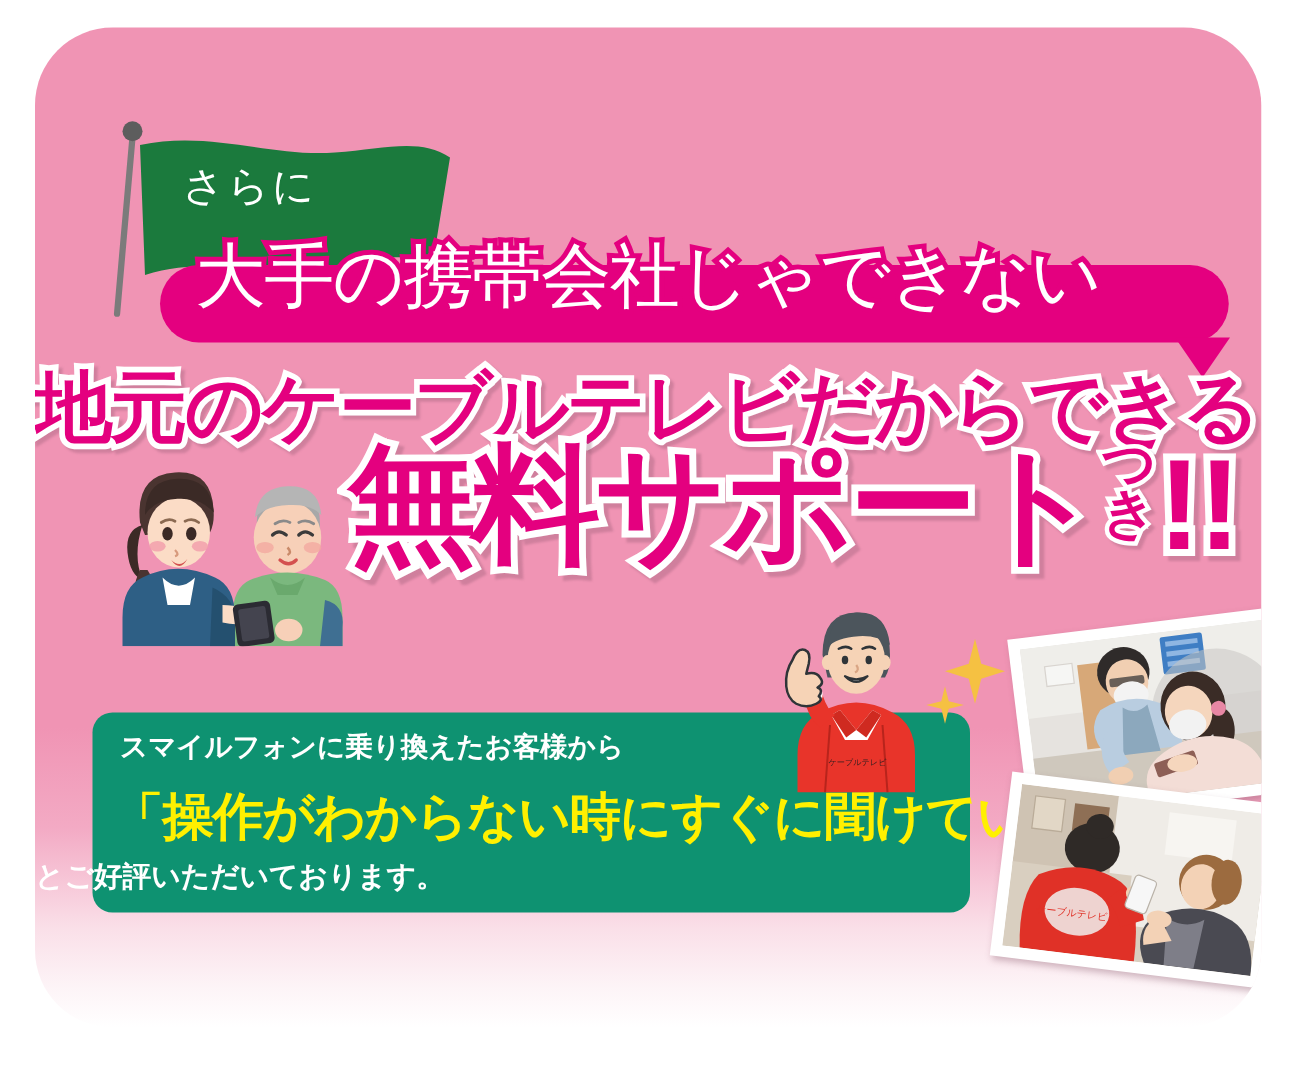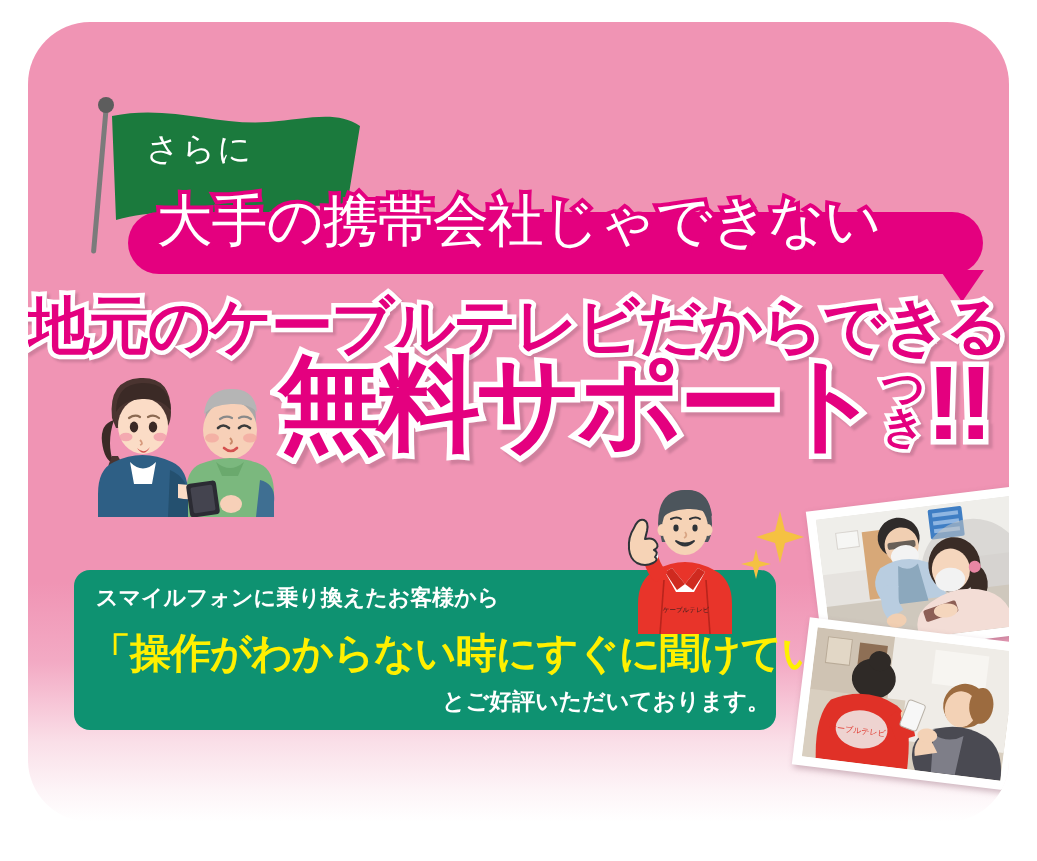--- a/index.html
+++ b/index.html
@@ -75,21 +75,21 @@
     color:#e4007f;
     white-space:nowrap;
     -webkit-text-stroke:9px #ffffff;
     paint-order:stroke fill;
     filter:drop-shadow(3px 3px 1px rgba(150,90,115,.35));
   }
 
   
   #headline{
     position:absolute;left:0;top:330px;width:981px;
-    display:flex;align-items:flex-end;justify-content:flex-end;
+    display:flex;align-items:flex-start;justify-content:flex-end;
     padding-right:18px;box-sizing:border-box;
     white-space:nowrap;
   }
   .hl-main{
     font-size:103px;font-weight:bold;line-height:1;
     letter-spacing:-4px;
     color:#e4007f;
     -webkit-text-stroke:11px #ffffff;
     paint-order:stroke fill;
     filter:drop-shadow(4px 4px 1px rgba(150,90,115,.35));
@@ -133,21 +133,20 @@
     color:#ffffff;font-size:22px;font-weight:bold;
     letter-spacing:0px;white-space:nowrap;
   }
   #quote-main{
     position:absolute;left:62px;top:604px;
     color:#fff000;font-size:41px;font-weight:bold;
     letter-spacing:-1px;white-space:nowrap;
   }
   #quote-outro{
     position:absolute;left:0;top:664px;width:742px;
-    text-align:right;
     color:#ffffff;font-size:23px;font-weight:bold;
     letter-spacing:0px;white-space:nowrap;
   }
 
   
   .photo{
     position:absolute;
     background:#ffffff;
     padding:9px;
     box-shadow:2px 3px 6px rgba(120,70,90,.35);

